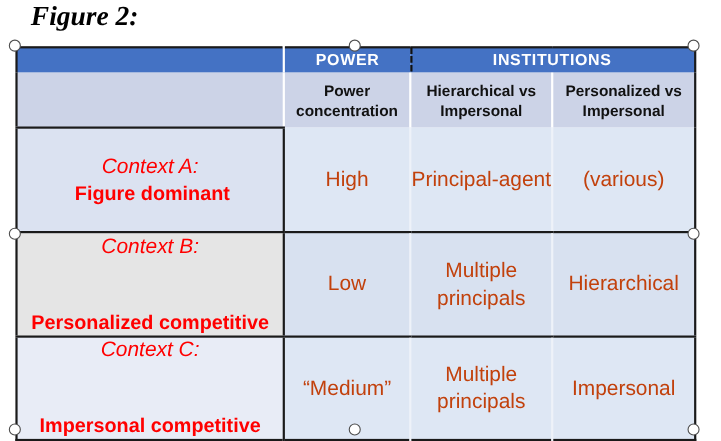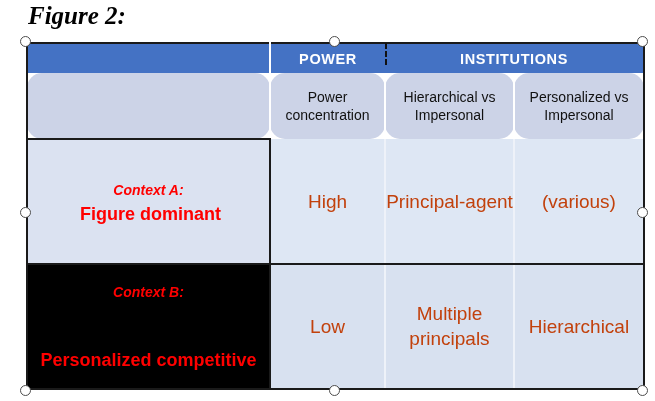--- a/index.html
+++ b/index.html
@@ -27,21 +27,21 @@
     line-height: 30px;
     color: #000000;
     letter-spacing: 0px;
     white-space: nowrap;
     margin-left: 11px;
   }
 
   
   #table-wrap {
     position: absolute;
-    left: 26px;
+    left: 14px;
     top: 42px;
     width: 617px;
     height: 290px;
   }
   table.tbl {
     border-collapse: collapse;
     table-layout: fixed;
     width: 617px;
     height: 348px;
     border: 2px solid #1a1a1a;
@@ -63,42 +63,41 @@
   }
   .hdr-blue.blank { background: #4472c4; }
 
   
   .hdr-sub {
     background: #ccd3e7;
     color: #111111;
     font-size: 14px;
     line-height: 18px;
     height: 49px;
-    font-weight: normal;
-    border-radius: 15px;
+    font-weight: bold;
   }
   .hdr-sub.blank { background: #ccd3e7; }
 
   
   .ctx-cell {
     background: #dbe2f1;
     text-align: left;
     padding-left: 12px;
     color: #ff0000;
     line-height: 24px;
   }
   .ctx-a { background: #dbe2f1; }
-  .ctx-b { background: #000000; }
+  .ctx-b { background: #e5e5e5; }
   .ctx-c { background: #e8ecf6; }
 
   .ctx-title {
     display: block;
     font-style: italic;
-    font-weight: bold;
-    font-size: 14px;
+    font-weight: normal;
+    font-size: 19px;
     color: #ff0000;
   }
   .ctx-sub {
     display: block;
     font-weight: bold;
     font-size: 18px;
     color: #ff0000;
     padding-left: 4px;
   }
   .ctx-b .ctx-sub, .ctx-c .ctx-sub { padding-left: 0px; margin-top: 44px; }
@@ -182,20 +181,29 @@
       <tr class="row-b" style="height:95px">
         <td class="ctx-cell ctx-b bdr-bottom-dark">
           <span class="ctx-title">Context B:</span>
           <span class="ctx-sub">Personalized competitive</span>
         </td>
         <td class="data-cell bdr-left-dark bdr-bottom-dark">Low</td>
         <td class="data-cell sep-light bdr-bottom-dark">Multiple principals</td>
         <td class="data-cell sep-light bdr-bottom-dark">Hierarchical</td>
       </tr>
 
+      <tr class="row-c" style="height:85px">
+        <td class="ctx-cell ctx-c">
+          <span class="ctx-title">Context C:</span>
+          <span class="ctx-sub">Impersonal competitive</span>
+        </td>
+        <td class="data-cell bdr-left-dark">“Medium”</td>
+        <td class="data-cell sep-light">Multiple principals</td>
+        <td class="data-cell sep-light">Impersonal</td>
+      </tr>
     </tbody>
   </table>
 
   <div id="dashed-divider"></div>
 
   <div class="handle" style="left:-6px;  top:-6px;"></div>
   <div class="handle" style="left:303px; top:-6px;"></div>
   <div class="handle" style="left:611px; top:-6px;"></div>
   <div class="handle" style="left:-6px;  top:165px;"></div>
   <div class="handle" style="left:611px; top:165px;"></div>

